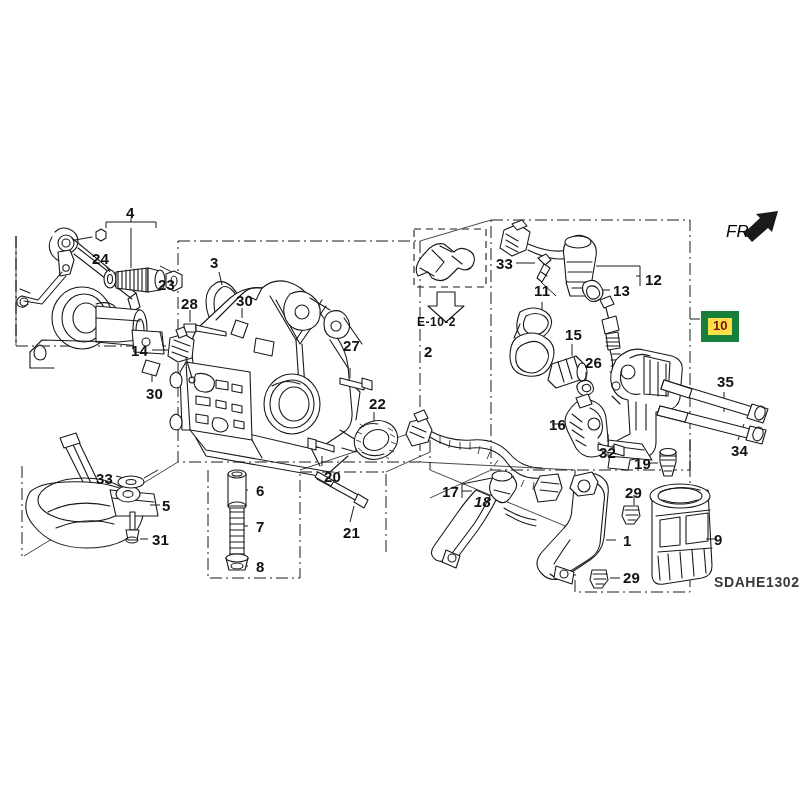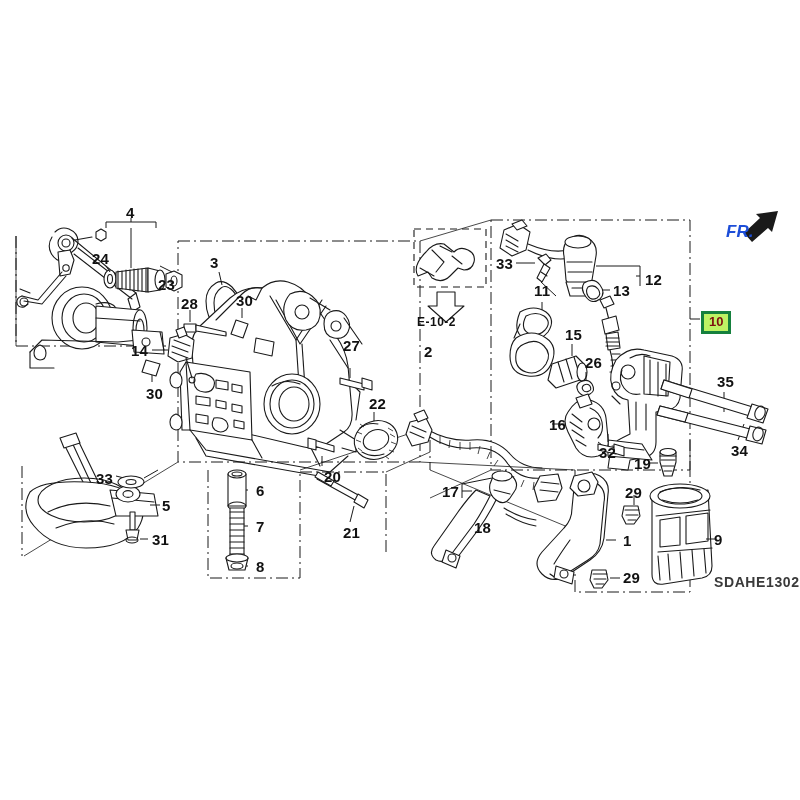--- a/index.html
+++ b/index.html
@@ -6,26 +6,26 @@
   body{width:800px;height:800px;overflow:hidden;
        font-family:"Liberation Sans", sans-serif;color:#1a1a1a;}
   #stage{position:relative;width:800px;height:800px;background:#fff;}
   #art{position:absolute;left:0;top:0;}
   .lbl{position:absolute;font-family:"Liberation Sans",sans-serif;
        font-weight:700;font-size:15px;color:#111;white-space:nowrap;
        line-height:1;letter-spacing:.2px;}
   .code{position:absolute;font-family:"Liberation Sans",sans-serif;
         font-size:14px;font-weight:700;color:#3a3a3a;letter-spacing:.6px;}
   .fr{position:absolute;font-family:"Liberation Sans",sans-serif;
-      font-weight:700;font-size:17px;color:#1d4ed8;font-style:italic;}
+      font-weight:400;font-size:17px;color:#000000;font-style:italic;}
   .ref{position:absolute;font-family:"Liberation Sans",sans-serif;
        font-weight:700;font-size:12px;color:#111;letter-spacing:.5px;}
-  .badge{position:absolute;background:#bef264;color:#7d0f0f;
+  .badge{position:absolute;background:#fde047;color:#7d0f0f;
          font-weight:700;font-size:13px;padding:1px 5px 2px 5px;
-         border:3px solid #15803d;line-height:1.05;}
+         border:7px solid #15803d;line-height:1.05;}
 </style>
 </head>
 <body>
 
 <div id="stage">
 
 <svg id="art" width="800" height="800" viewBox="0 0 800 800">
   <defs>
     <style>
       .s{fill:none;stroke:#1a1a1a;stroke-width:1.1;stroke-linejoin:round;stroke-linecap:round;}
@@ -549,21 +549,21 @@
 <div class="lbl" style="left:613px;top:283px;">13</div>
 <div class="lbl" style="left:534px;top:283px;">11</div>
 <div class="lbl" style="left:565px;top:327px;">15</div>
 <div class="lbl" style="left:578px;top:355px;padding-left:7px;">26</div>
 <div class="lbl" style="left:717px;top:374px;">35</div>
 <div class="lbl" style="left:731px;top:443px;">34</div>
 <div class="lbl" style="left:634px;top:456px;">19</div>
 <div class="lbl" style="left:599px;top:445px;">32</div>
 <div class="lbl" style="left:549px;top:417px;text-align:right;">16</div>
 <div class="lbl" style="left:442px;top:484px;">17</div>
-<div class="lbl" style="left:474px;top:520px;">18</div>
+<div class="lbl" style="left:474px;top:494px;font-style:italic;">18</div>
 <div class="lbl" style="left:625px;top:485px;">29</div>
 <div class="lbl" style="left:623px;top:533px;">1</div>
 <div class="lbl" style="left:623px;top:570px;">29</div>
 <div class="lbl" style="left:714px;top:532px;">9</div>
 
 <div class="ref" style="left:417px;top:315px;">E-10-2</div>
 <div class="fr" style="left:726px;top:222px;">FR.</div>
 <div class="badge" style="left:701px;top:311px;">10</div>
 <div class="code" style="left:714px;top:574px;">SDAHE1302</div>
 

